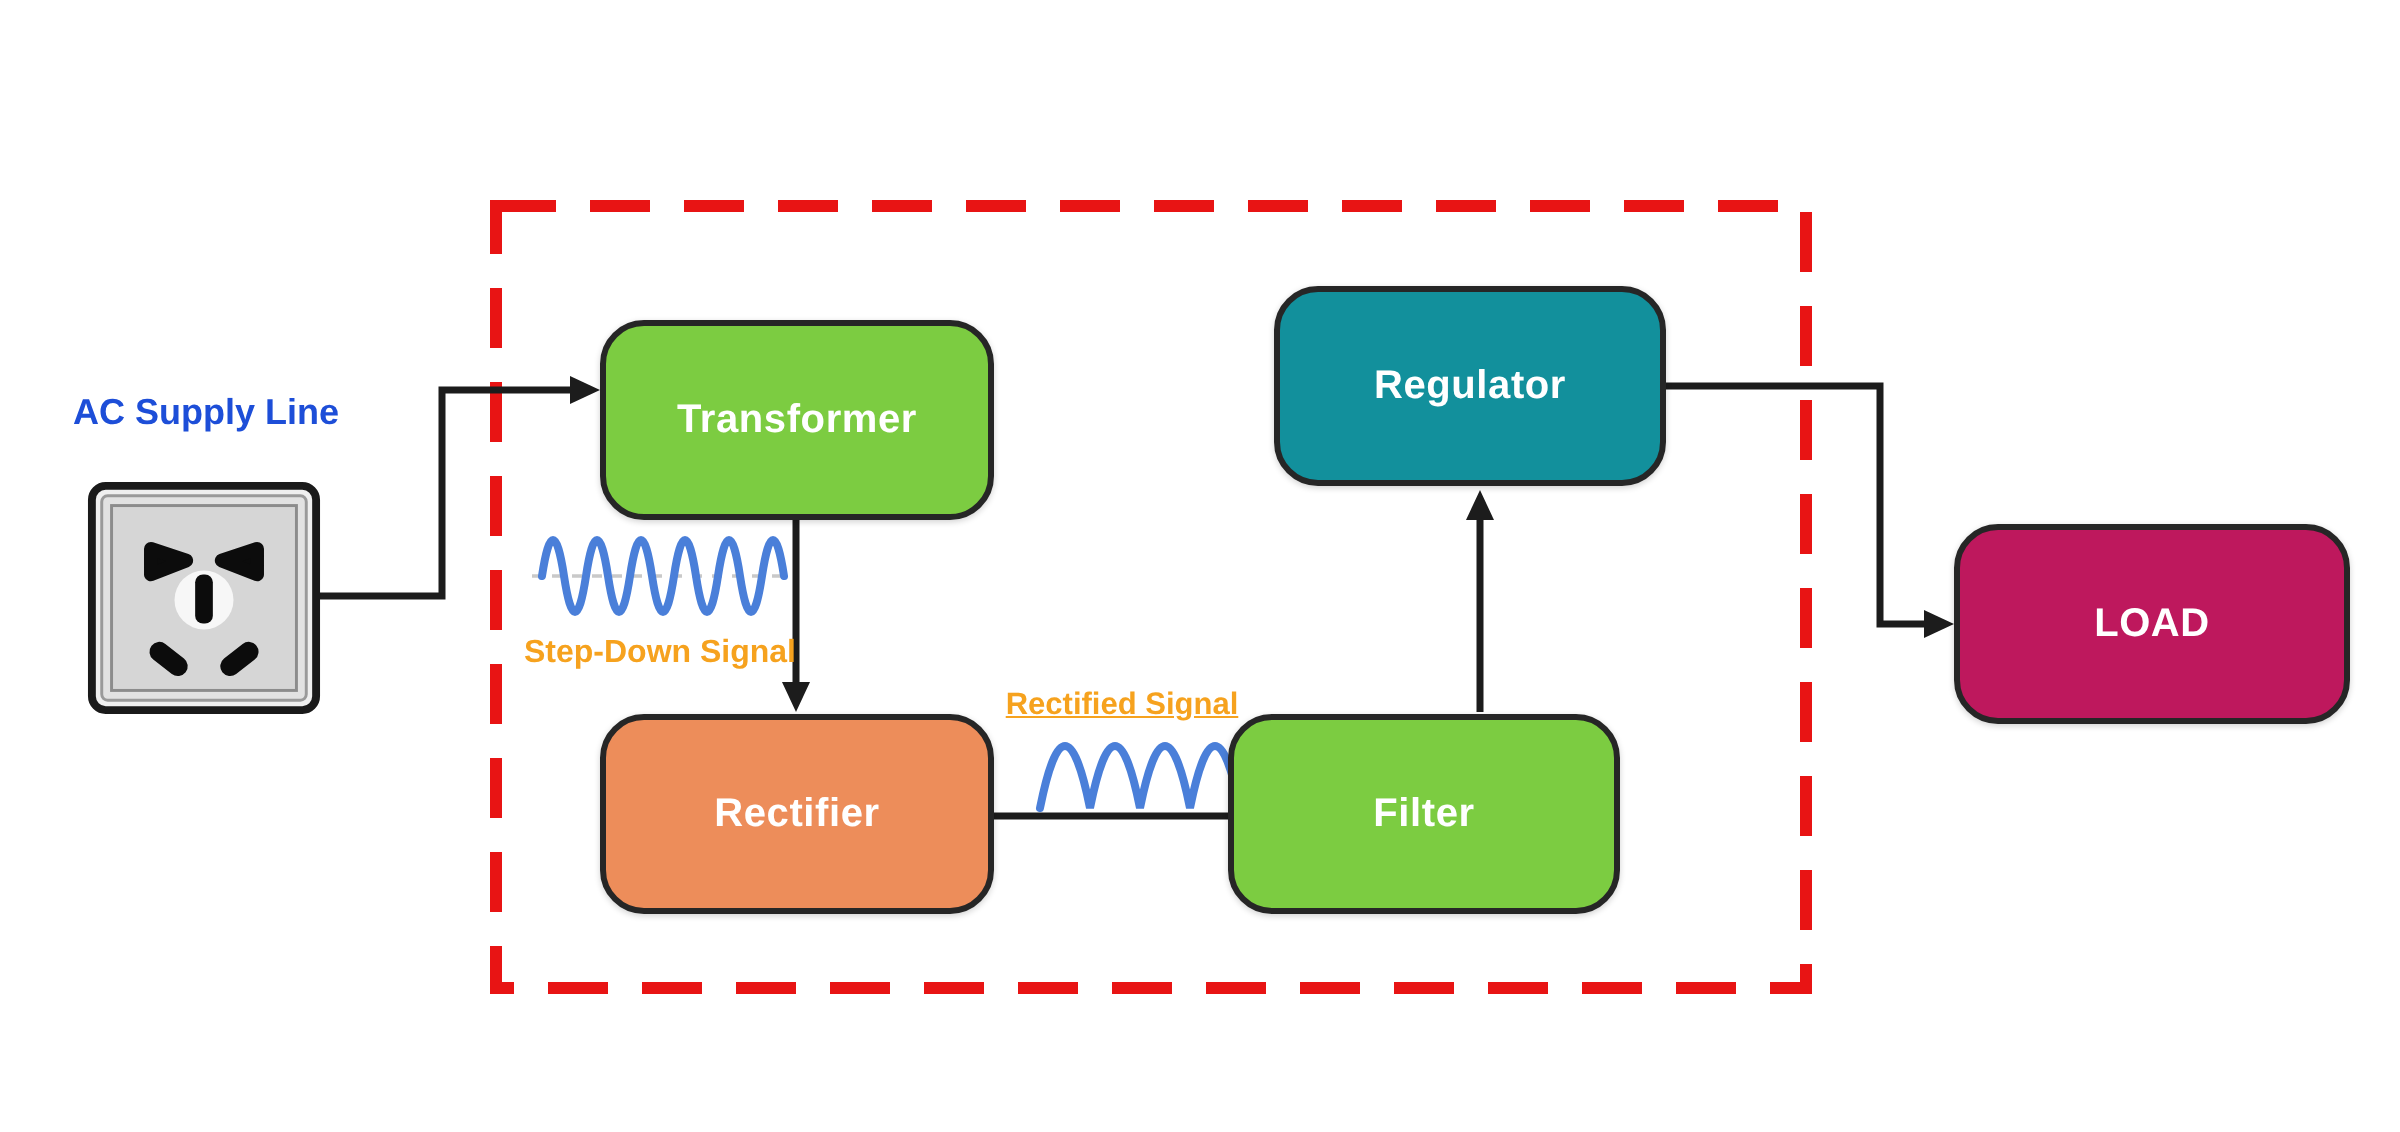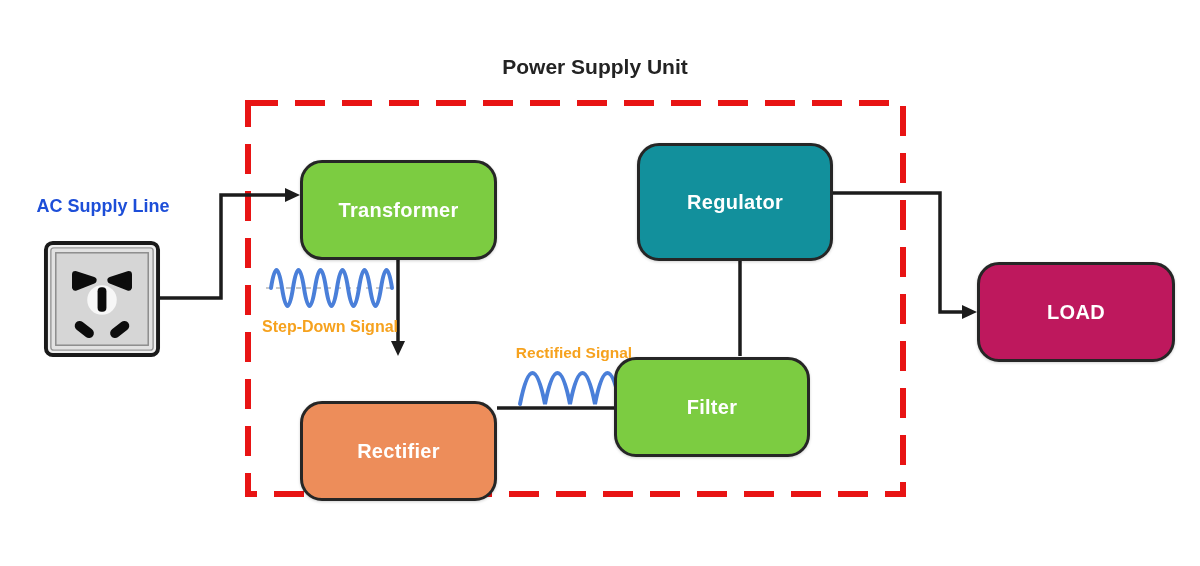--- a/index.html
+++ b/index.html
@@ -48,33 +48,33 @@
     color: #ffffff;
     font-size: 20px;
     font-weight: bold;
     border: 3px solid #262626;
     border-radius: 22px;
     z-index: 2;
     box-shadow: 0 1px 3px rgba(0,0,0,0.18);
     letter-spacing: 0.3px;
   }
   .block-transformer { left: 300px; top: 160px; width: 197px; height: 100px; background: #7ccc41; }
-  .block-regulator   { left: 637px; top: 143px; width: 196px; height: 118px; background: #12909c; }
-  .block-rectifier   { left: 300px; top: 357px; width: 197px; height: 100px; background: #ed8d5a; margin-top: 44px; }
+  .block-regulator   { left: 637px; top: 143px; width: 196px; height: 100px; background: #12909c; }
+  .block-rectifier   { left: 300px; top: 357px; width: 197px; height: 100px; background: #ed8d5a; }
   .block-filter      { left: 614px; top: 357px; width: 196px; height: 100px; background: #7ccc41; }
   .block-load        { left: 977px; top: 262px; width: 198px; height: 100px; background: #be185d; }
   .signal-label {
     position: absolute;
     text-align: center;
     font-weight: bold;
     color: #f6a21e;
     z-index: 3;
   }
   .label-step-down { left: 255px; top: 308px; width: 150px; font-size: 16px; margin-top: 10px; }
-  .label-rectified { left: 499px; top: 344px; width: 150px; font-size: 15.5px; }
+  .label-rectified { left: 486px; top: 344px; width: 150px; font-size: 15.5px; text-decoration: underline; }
   .socket {
     position: absolute;
     left: 43px; top: 240px;
     width: 118px; height: 118px;
     z-index: 2;
   }
 </style>
 </head>
 <body>
 
@@ -98,21 +98,20 @@
 
     <path d="M833 193 L940 193 L940 312 L965 312" fill="none" stroke="#1c1c1c" stroke-width="3.5"></path>
     <polygon points="977,312 962,305 962,319" fill="#1c1c1c"></polygon>
 
     <path d="M266 288 L396 288" stroke="#c9c9c9" stroke-width="1.8" stroke-dasharray="5 5" fill="none"></path>
     <path d="M271 288 q5.5 -36 11 0 q5.5 36 11 0 q5.5 -36 11 0 q5.5 36 11 0 q5.5 -36 11 0 q5.5 36 11 0 q5.5 -36 11 0 q5.5 36 11 0 q5.5 -36 11 0 q5.5 36 11 0 q5.5 -36 11 0" fill="none" stroke="#4a7fd9" stroke-width="4" stroke-linecap="round"></path>
 
     <path d="M520 404 q12.5 -62 25 0 q12.5 -62 25 0 q12.5 -62 25 0 q12.5 -62 25 0" fill="none" stroke="#4a7fd9" stroke-width="4" stroke-linecap="round"></path>
   </svg>
 
-  <div class="diagram-title">Power Supply Unit</div>
   <div class="ac-label">AC Supply Line</div>
 
   <svg class="socket" viewBox="0 0 120 120" xmlns="http://www.w3.org/2000/svg">
     <rect x="3" y="3" width="114" height="114" rx="7" fill="#efefef" stroke="#1a1a1a" stroke-width="4"></rect>
     <rect x="8" y="8" width="104" height="104" rx="3" fill="#e2e2e2" stroke="#9a9a9a" stroke-width="1.5"></rect>
     <rect x="13" y="13" width="94" height="94" fill="#d6d6d6" stroke="#8c8c8c" stroke-width="1.5"></rect>
     <circle cx="60" cy="61" r="15" fill="#f7f7f7"></circle>
 
     <path d="M33 35 L51 41 L33 48 Z" fill="#0c0c0c" stroke="#0c0c0c" stroke-width="7" stroke-linejoin="round"></path>
     <path d="M87 35 L69 41 L87 48 Z" fill="#0c0c0c" stroke="#0c0c0c" stroke-width="7" stroke-linejoin="round"></path>

